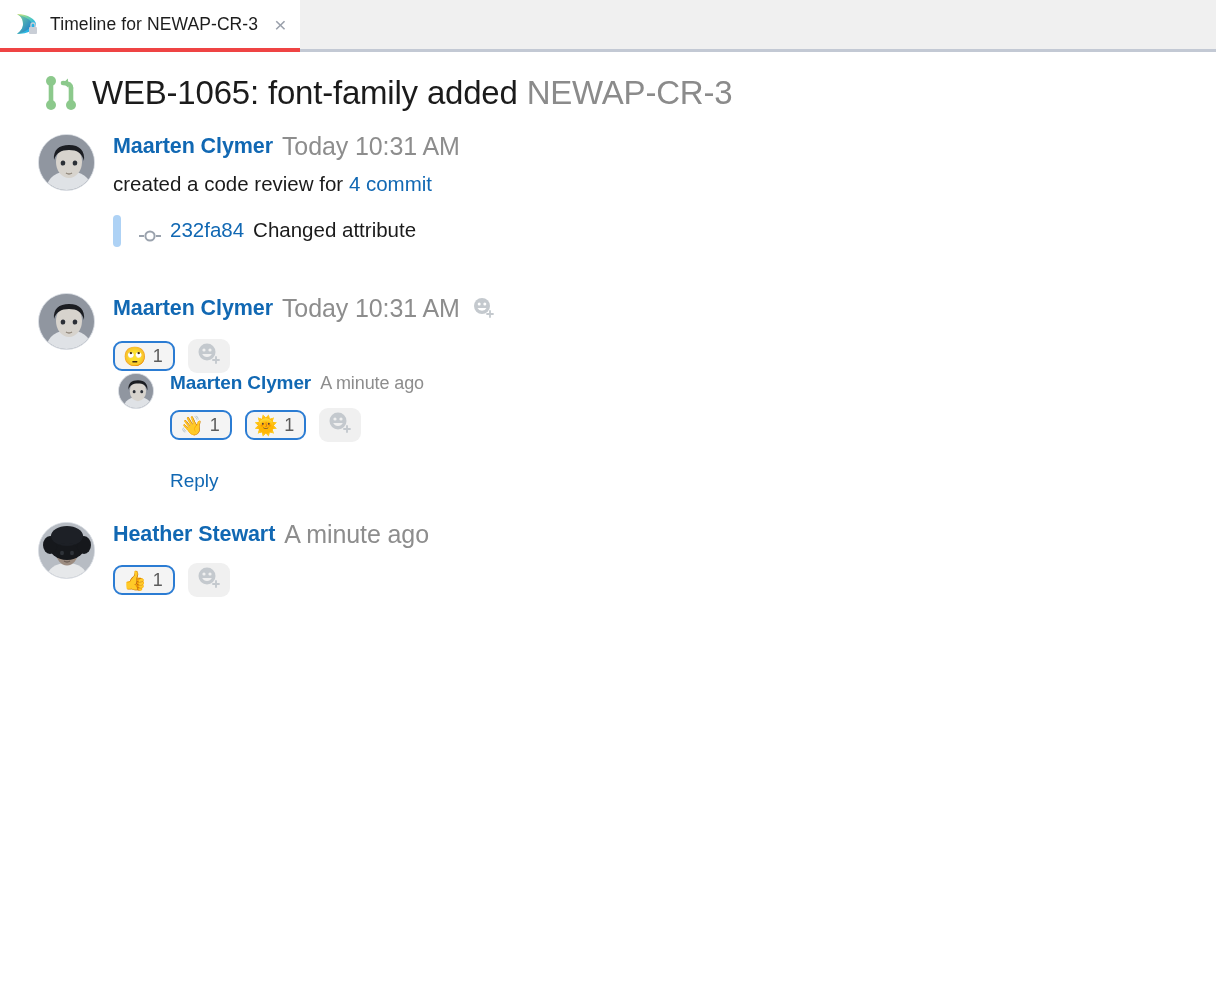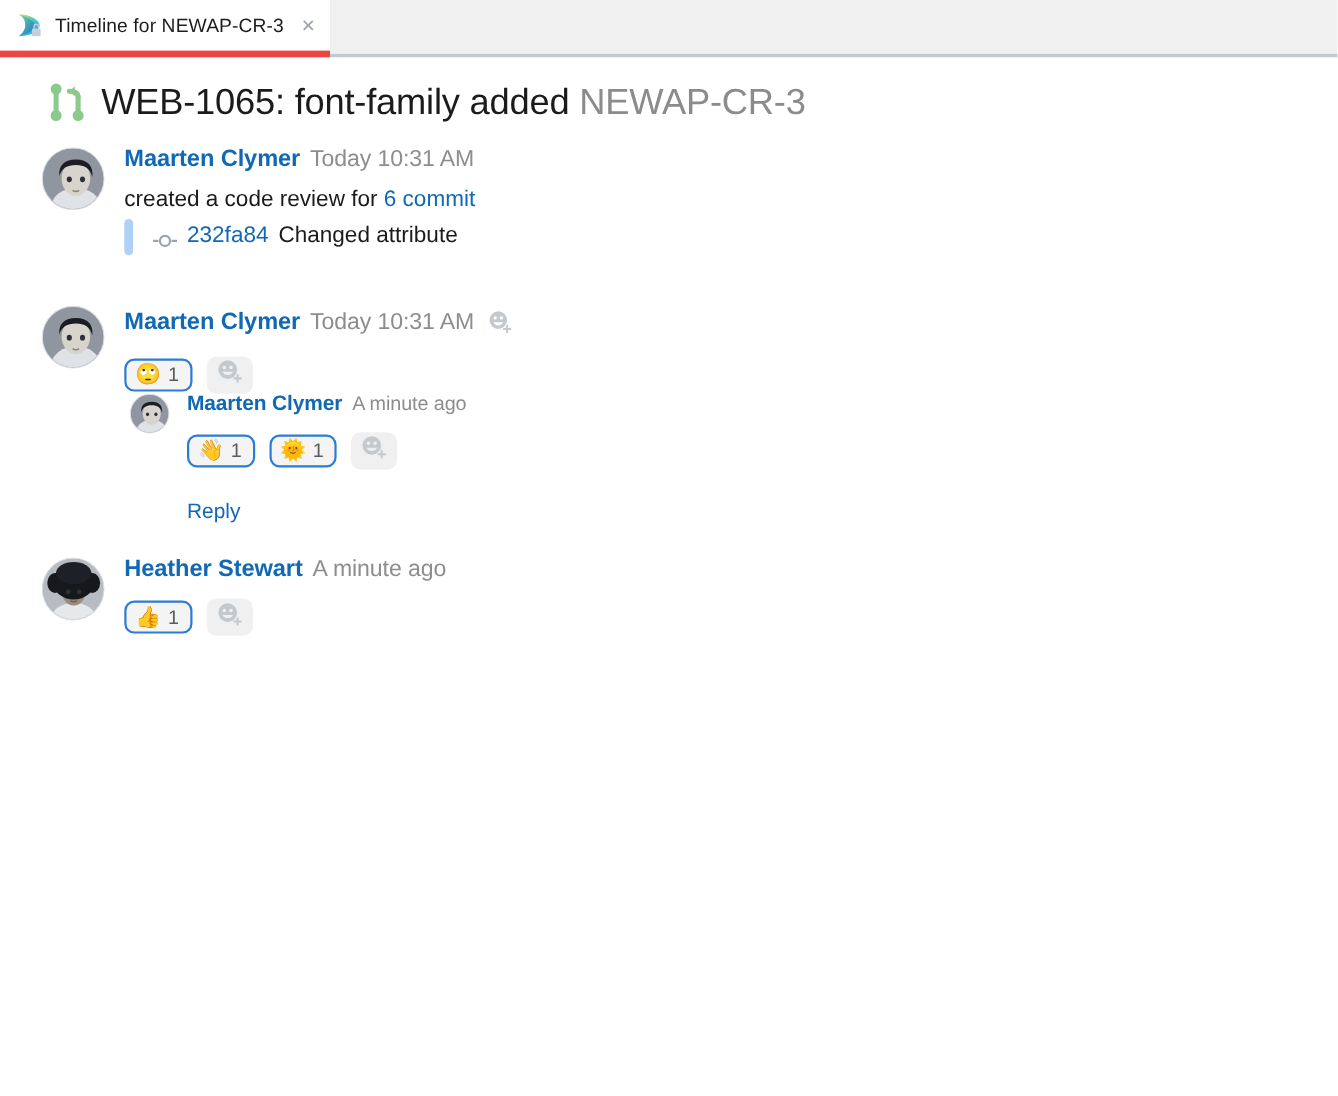--- a/index.html
+++ b/index.html
@@ -26,21 +26,21 @@
     border-bottom: 3px solid #c3c9d4;
     box-sizing: border-box;
   }
   .tab {
     background: #ffffff;
     display: flex;
     align-items: center;
     padding: 0 14px 0 14px;
     gap: 10px;
     position: relative;
-    border-bottom: 6px solid #ef4444;
+    border-bottom: 4px solid #ef4444;
     margin-bottom: -3px;
     box-sizing: border-box;
     min-width: 0;
   }
   .tab-icon {
     width: 26px;
     height: 26px;
     flex: none;
     position: relative;
     display: block;
@@ -122,21 +122,21 @@
   }
   .author {
     color: #1168b3;
     font-weight: bold;
     font-size: 21.5px;
     letter-spacing: -0.1px;
   }
   .author.small { font-size: 19px; }
   .timestamp {
     color: #8d8d8d;
-    font-size: 21px;
+    font-size: 25px;
     letter-spacing: -0.1px;
   }
   .timestamp.small { font-size: 18px; }
 
   .action-text {
     font-size: 20.5px;
     margin-top: 12px;
     color: #1b1b1b;
     line-height: 1.25;
   }
@@ -151,21 +151,21 @@
     bottom: 2px;
     width: 8px;
     border-radius: 4px;
     background: #aed2f5;
   }
   .bar.green { background: #c9e6cd; }
   .link { color: #1168b3; }
 
   .commit-block {
     position: relative;
-    margin-top: 6px;
+    margin-top: 18px;
     padding-left: 26px;
     padding-top: 2px;
     padding-bottom: 4px;
   }
   .commit-block .bar { top: 0; bottom: 0; }
   .commit-line {
     display: flex;
     align-items: center;
     gap: 9px;
     font-size: 20.5px;
@@ -319,21 +319,21 @@
         <ellipse cx="36" cy="28" rx="2.3" ry="2.6" fill="#2b2f36"></ellipse>
         <path d="M27 38 q3 2 6 0" stroke="#8e8579" stroke-width="1.4" fill="none"></path>
       </svg>
     </div>
     <div class="entry-body">
       <div class="meta">
         <span class="author">Maarten Clymer</span>
         <span class="timestamp">Today 10:31 AM</span>
       </div>
       <div class="action-text">
-        <span>created a code review for </span><span class="link">6 commit</span>
+        <span>created a code review for </span><span class="link">4 commit</span>
       </div>
       <div class="commit-block">
         <span class="bar"></span>
         <div class="commit-line">
           <span class="commit-icon">
             <svg width="22" height="14" viewBox="0 0 22 14">
               <line x1="0" y1="7" x2="5" y2="7" stroke="#9aa2ad" stroke-width="2"></line>
               <line x1="17" y1="7" x2="22" y2="7" stroke="#9aa2ad" stroke-width="2"></line>
               <circle cx="11" cy="7" r="4.6" fill="none" stroke="#9aa2ad" stroke-width="2"></circle>
             </svg>

